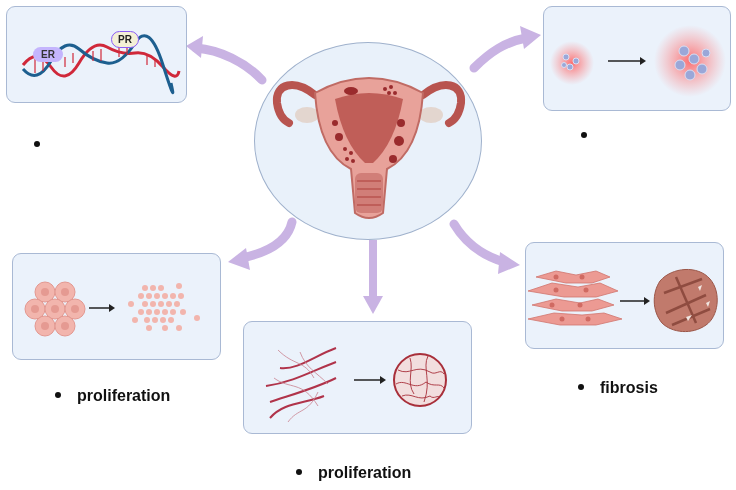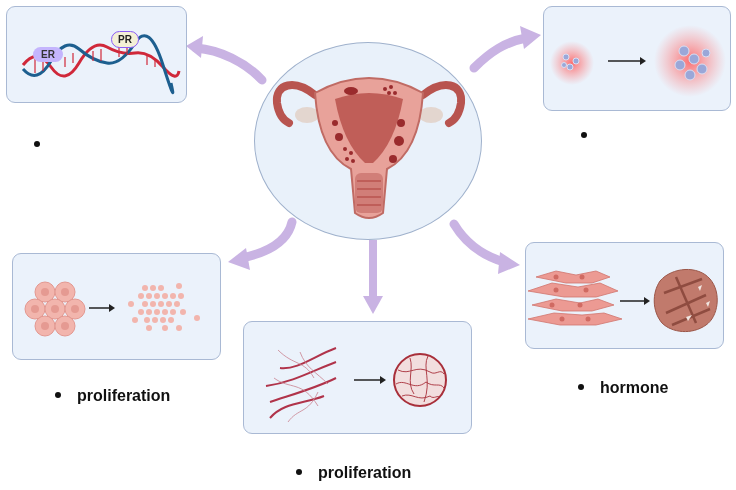--- a/index.html
+++ b/index.html
@@ -285,14 +285,14 @@
         <path d="M150,34 L170,80"></path>
     </g>
     <g fill="#f0e5e0">
       <path d="M172,44 L176,42 L174,48 z"></path>
         <path d="M160,74 L166,72 L162,78 z"></path>
         <path d="M180,60 L184,58 L182,64 z"></path>
     </g>
   </svg>
 </div>
 <div class="label" style="left:578px;top:379px;">
-  <span class="bullet"></span><span>hormone</span>
+  <span class="bullet"></span><span>fibrosis</span>
 </div>
 
 </body></html>

